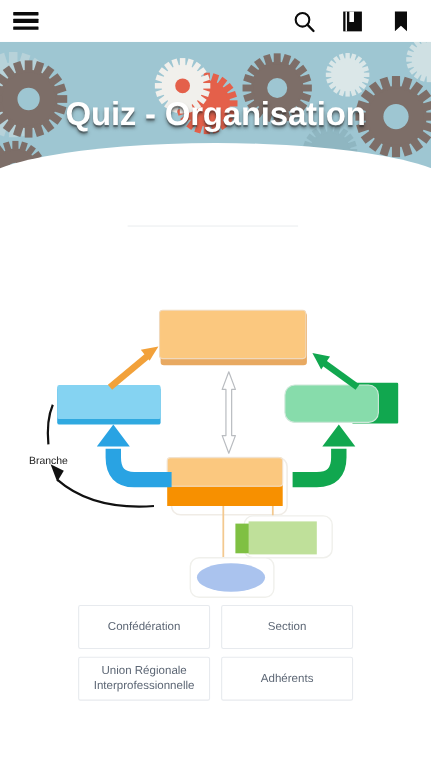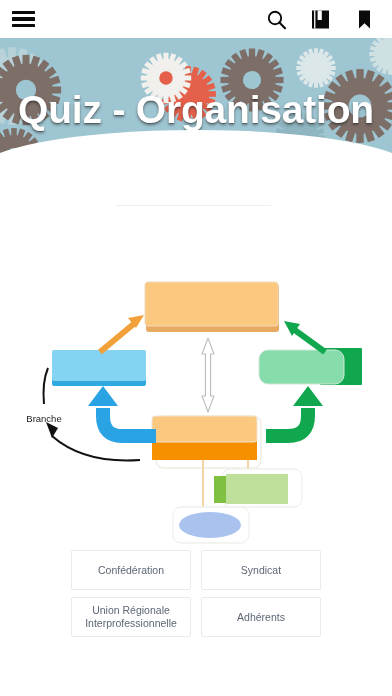--- a/index.html
+++ b/index.html
@@ -75,21 +75,21 @@
     background: #9ec6d2;
     z-index: 10;
   }
   .banner svg { display: block; }
   .banner-title {
     position: absolute;
     left: 0;
     top: 50px;
     width: 392px;
     text-align: center;
-    font-size: 39px;
+    font-size: 30px;
     font-weight: bold;
     color: #ffffff;
     letter-spacing: -0.2px;
     text-shadow: 0 2px 3px rgba(40,40,40,0.55), 0 1px 0 rgba(0,0,0,0.25);
     z-index: 20;
     white-space: nowrap;
   }
 
   
   .card-curve {
@@ -363,18 +363,18 @@
         <path d="M48 110 Q42 124 44 146" stroke="#111111" stroke-width="2" fill="none"></path>
         <path d="M140 202 Q84 206 52 178" stroke="#111111" stroke-width="2" fill="none"></path>
         <path d="M46 164 L52 180 L58 170 Z" fill="#111111"></path>
       </g>
       <text x="44" y="164" text-anchor="middle" font-family="Liberation Sans, sans-serif" font-size="9.5" fill="#1b1b1b">Branche</text>
     </svg>
   </div>
 
   <div class="answers">
     <div class="answer-btn">Confédération</div>
-    <div class="answer-btn">Syndicat</div>
+    <div class="answer-btn">Section</div>
     <div class="answer-btn">Union Régionale Interprofessionnelle</div>
     <div class="answer-btn">Adhérents</div>
   </div>
 
 </div>
 
 </body></html>

